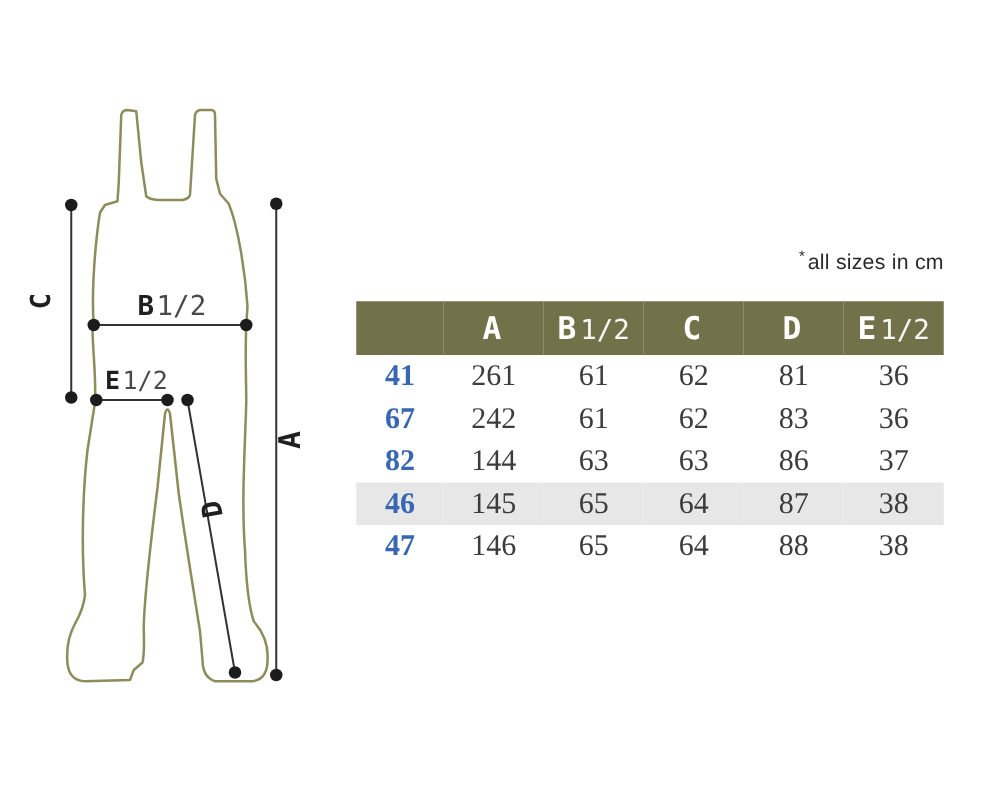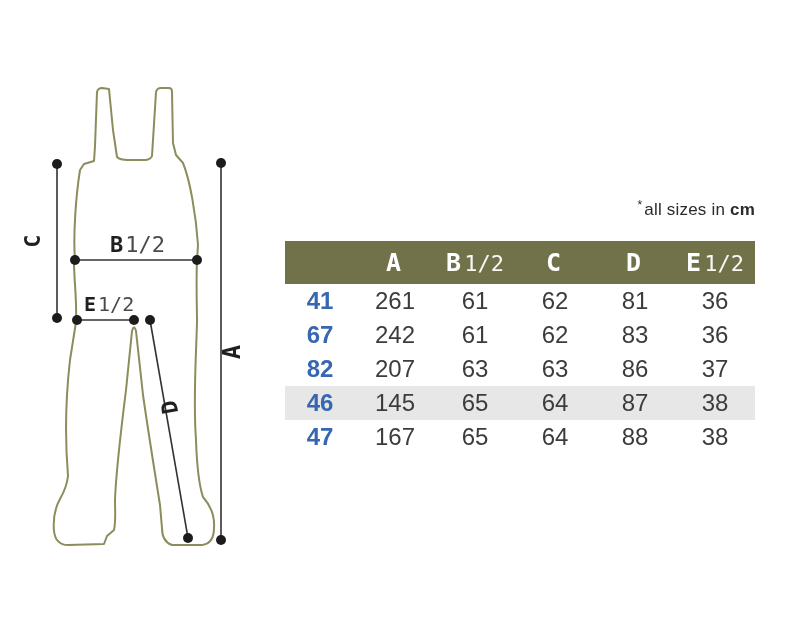--- a/index.html
+++ b/index.html
@@ -19,40 +19,40 @@
     font-weight:bold;fill:#1f1f1f;
   }
   .mfrac{font-weight:normal;fill:#4a4a4a;}
 
   
   .footnote{
     position:absolute;top:198px;right:30px;
     font-size:17px;color:#2b2b2b;letter-spacing:.2px;
   }
   .footnote .star{vertical-align:6px;font-size:12px;margin-right:2px;}
-  .footnote .unit{font-weight:bold;}
+  .footnote .unit{font-weight:normal;}
 
   
   .table-wrap{position:absolute;left:285px;top:241px;width:470px;}
   table{border-collapse:collapse;table-layout:fixed;width:470px;}
   col.c-size{width:70px;}
   col.c-val{width:80px;}
   thead tr{background:var(--header-bg);height:43px;}
   th{
     text-align:center;vertical-align:middle;padding:0;
     color:var(--header-text);
     font-family:"DejaVu Sans Mono","Liberation Sans",monospace;
     font-size:25px;font-weight:bold;
   }
   th .hf{font-weight:normal;font-size:22px;margin-left:3px;opacity:.95;}
   tbody tr{height:34px;background:#ffffff;}
   tbody tr.alt{background:var(--row-alt);}
   td{
     text-align:center;vertical-align:middle;padding:0;
-    font-family:Liberation Sans, sans-serif;
+    font-family:Liberation Serif, serif;
     font-size:24px;color:var(--value-text);
   }
   td.size-cell{color:var(--size-text);font-weight:bold;}
 </style>
 </head>
 <body style="--header-bg: #72724a; --header-text: #ffffff; --row-alt: #e7e7e7; --size-text: #3767b1; --value-text: #3c3c3c; --outline: #8c8c5c; --measure: #323232; --dot: #1c1c1c;">
 
 <svg id="diagram-svg" width="270" height="600" viewBox="0 0 270 600" aria-hidden="true">
 
   <path class="outline" d="
@@ -143,37 +143,37 @@
         <tr>
           <td class="size-cell">67</td>
           <td class="val-cell">242</td>
           <td class="val-cell">61</td>
           <td class="val-cell">62</td>
           <td class="val-cell">83</td>
           <td class="val-cell">36</td>
         </tr>
         <tr>
           <td class="size-cell">82</td>
-          <td class="val-cell">207</td>
+          <td class="val-cell">144</td>
           <td class="val-cell">63</td>
           <td class="val-cell">63</td>
           <td class="val-cell">86</td>
           <td class="val-cell">37</td>
         </tr>
         <tr class="alt">
           <td class="size-cell">46</td>
           <td class="val-cell">145</td>
           <td class="val-cell">65</td>
           <td class="val-cell">64</td>
           <td class="val-cell">87</td>
           <td class="val-cell">38</td>
         </tr>
         <tr>
           <td class="size-cell">47</td>
-          <td class="val-cell">167</td>
+          <td class="val-cell">146</td>
           <td class="val-cell">65</td>
           <td class="val-cell">64</td>
           <td class="val-cell">88</td>
           <td class="val-cell">38</td>
         </tr>
       </tbody>
   </table>
 </div>
 
 </body></html>

